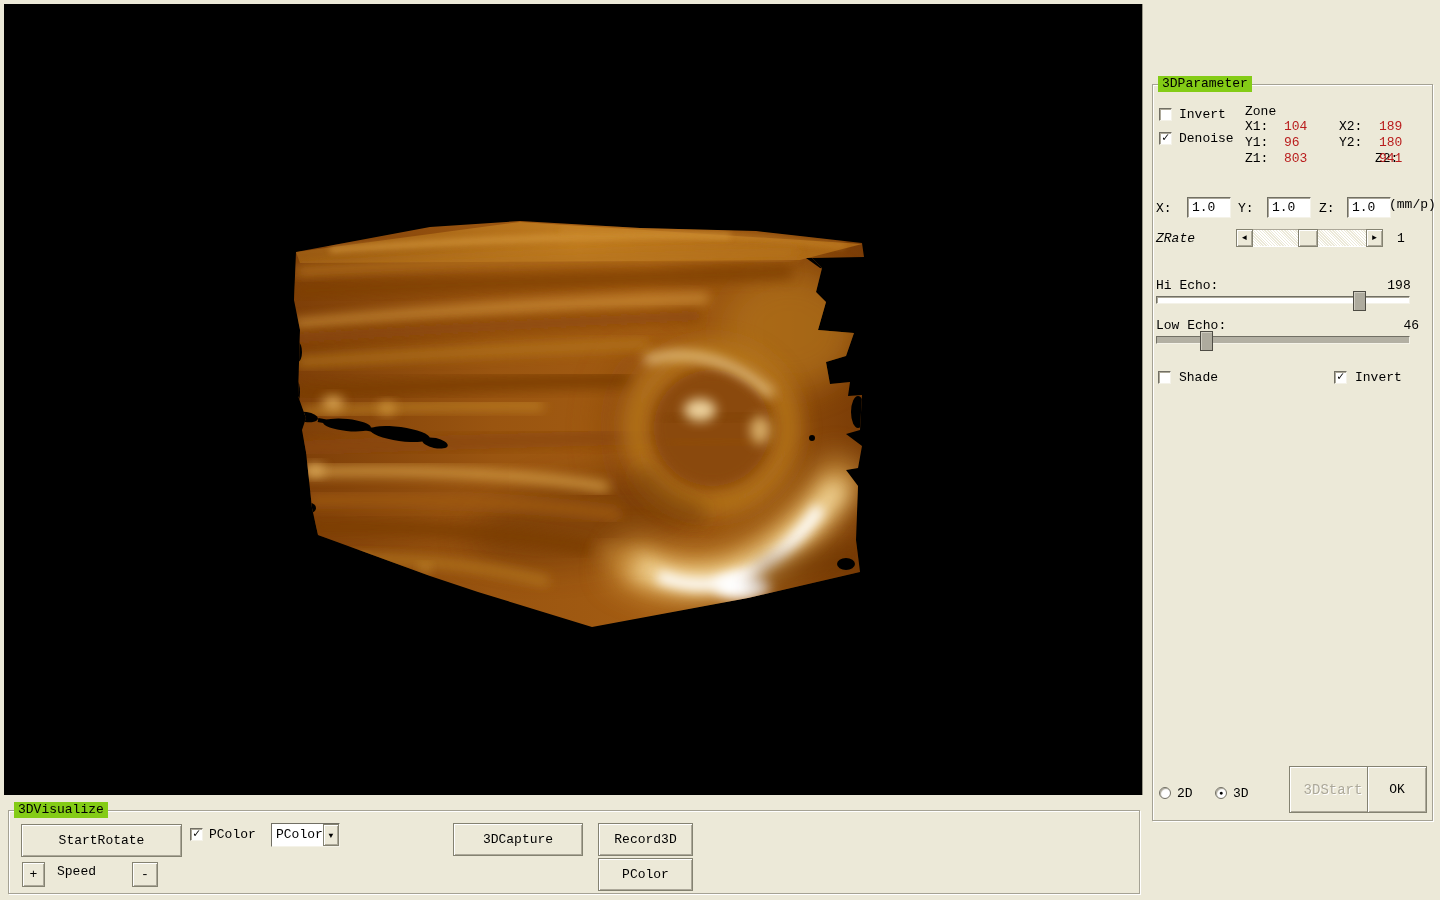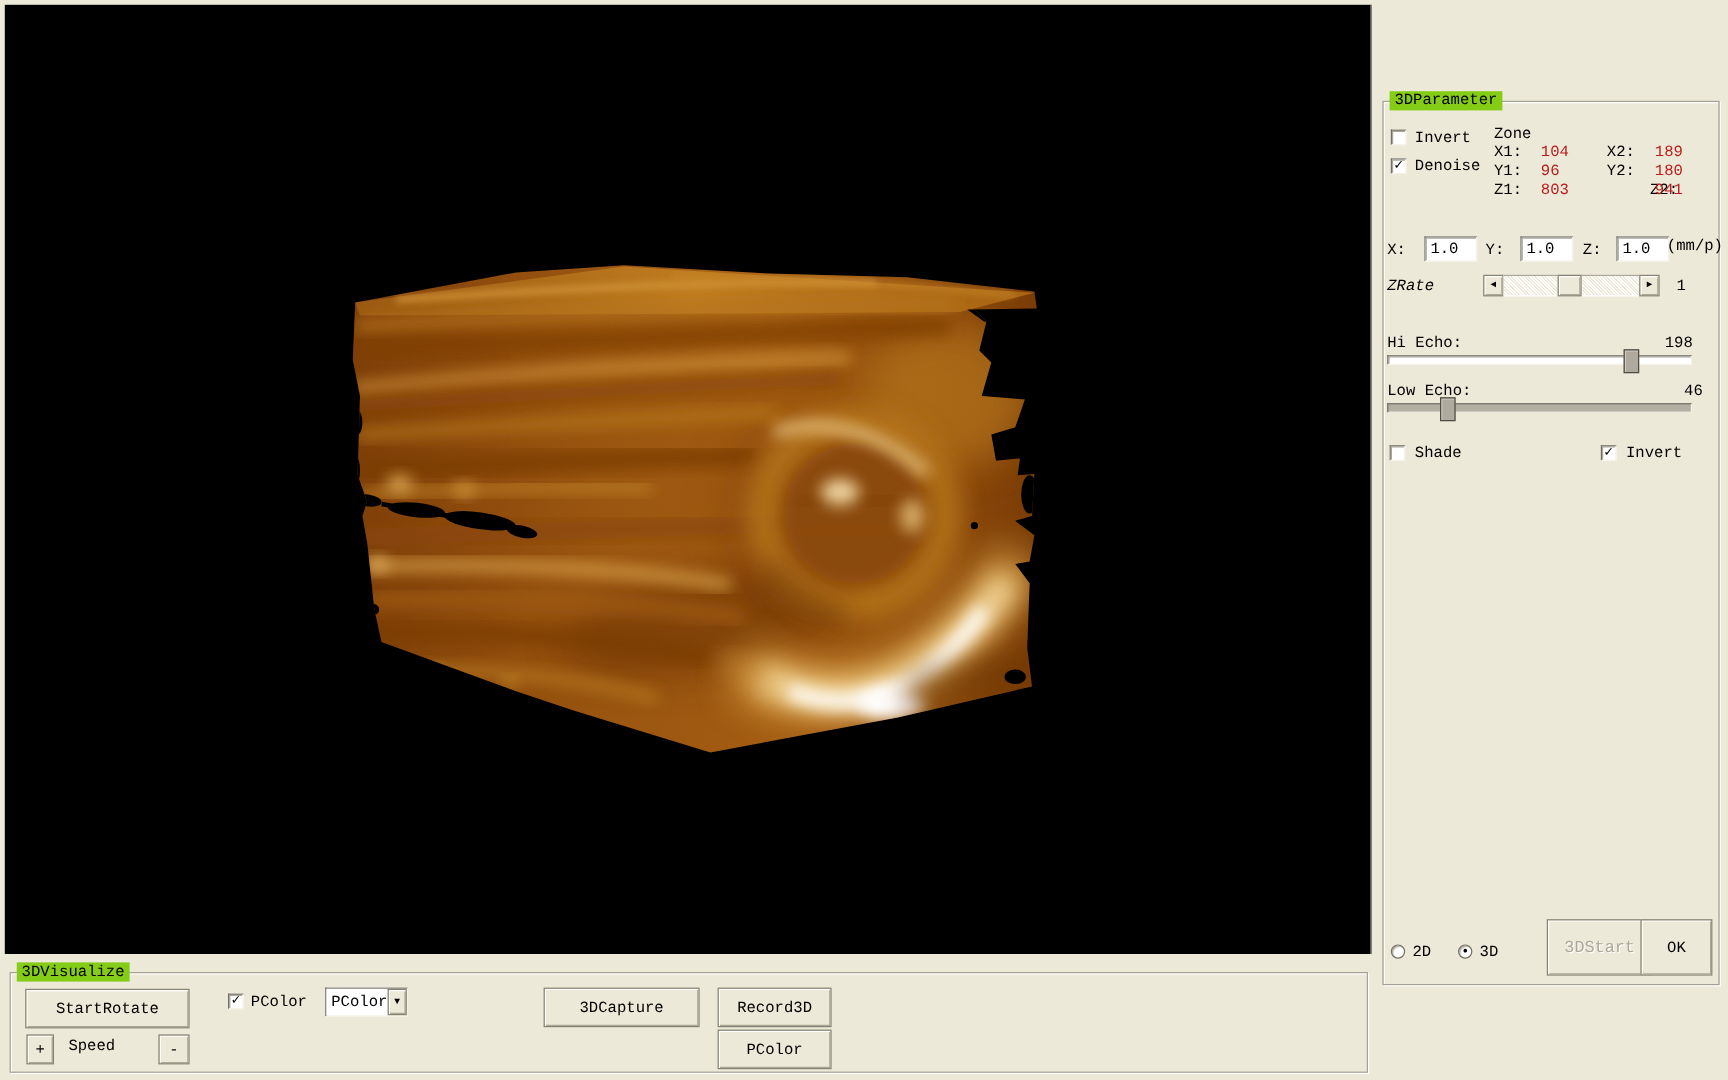--- a/index.html
+++ b/index.html
@@ -258,21 +258,21 @@
     <span class="lbl abs" style="left:80px; top:701px;">3D</span>
 
     <div class="raised btn abs disabled" style="left:116px; top:681px; width:88px; height:47px; font-size:14px;margin-left:20px;">3DStart</div>
     <div class="raised btn abs" style="left:214px; top:681px; width:60px; height:47px;">OK</div>
   </div>
 </div>
 
 <div class="groupbox" style="left:8px; top:810px; width:1132px; height:84px;">
   <span class="gb-label lbl">3DVisualize</span>
 
-  <div class="raised btn abs" style="left:12px; top:13px; width:137px; height:33px;">StartRotate</div>
+  <div class="raised btn abs" style="left:12px; top:13px; width:161px; height:33px;">StartRotate</div>
 
   <div class="checkbox abs" style="left:181px; top:17px;">
     <span class="mark">✓</span>
   </div>
   <span class="lbl abs" style="left:200px; top:16px;">PColor</span>
 
   <div class="combo inset abs" style="left:262px; top:12px; width:69px; height:24px; padding:0;">
     <span class="field">PColor</span>
     <span class="raised drop">▼</span>
   </div>

